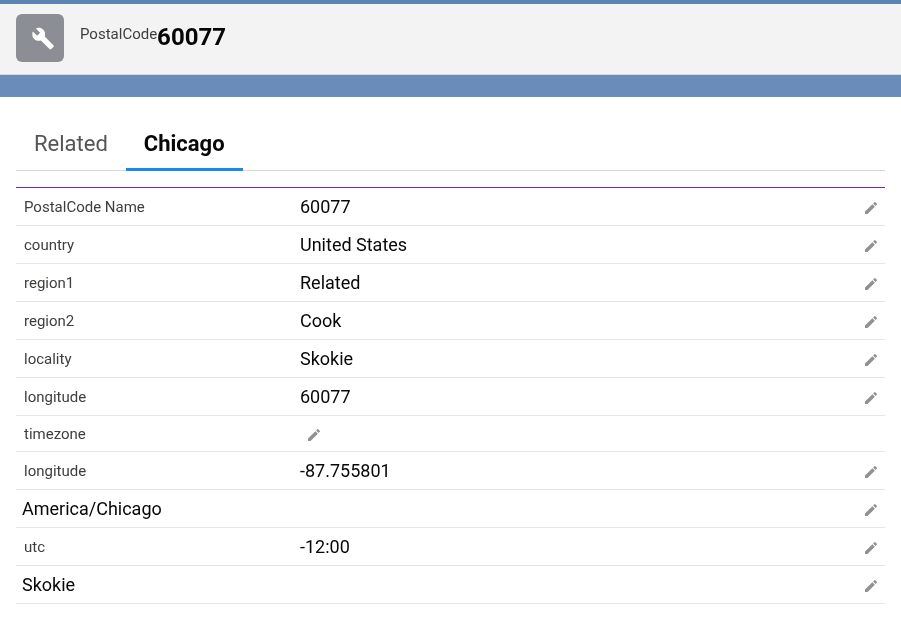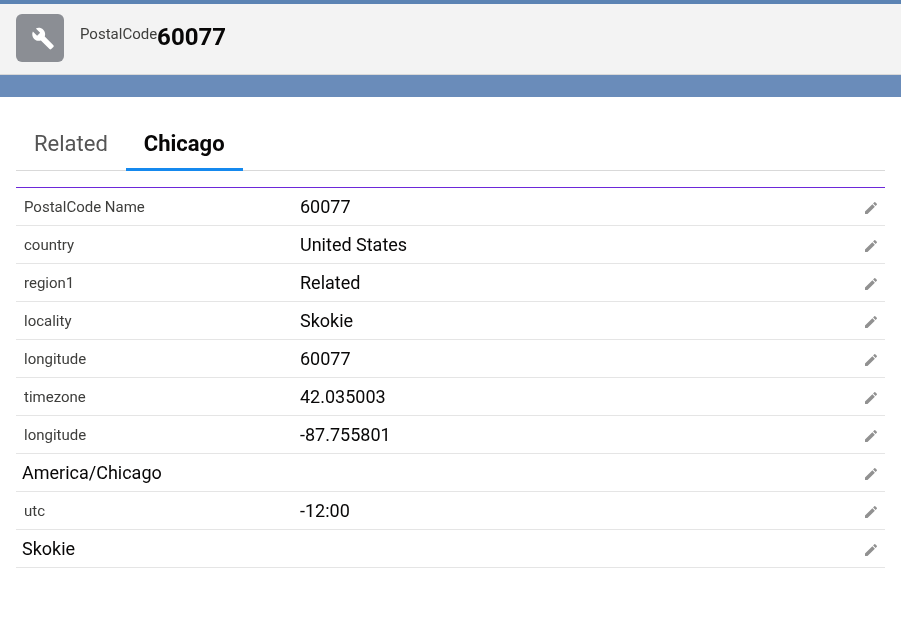--- a/index.html
+++ b/index.html
@@ -151,40 +151,46 @@
   </div>
 
   <div class="row">
     <span class="field-label">region1</span>
     <span class="field-value">Related</span>
     <span class="edit-icon"><svg viewBox="0 0 24 24">
           <path d="M3 17.25V21h3.75L17.81 9.94l-3.75-3.75L3 17.25zM20.71 7.04a1 1 0 0 0 0-1.41l-2.34-2.34a1 1 0 0 0-1.41 0l-1.83 1.83 3.75 3.75 1.83-1.83z"></path>
         </svg></span>
   </div>
 
+  <div class="row">
+    <span class="field-label">region2</span>
+    <span class="field-value">Cook</span>
+    <span class="edit-icon"><svg viewBox="0 0 24 24">
+          <path d="M3 17.25V21h3.75L17.81 9.94l-3.75-3.75L3 17.25zM20.71 7.04a1 1 0 0 0 0-1.41l-2.34-2.34a1 1 0 0 0-1.41 0l-1.83 1.83 3.75 3.75 1.83-1.83z"></path>
+        </svg></span>
+  </div>
 
   <div class="row">
     <span class="field-label">locality</span>
     <span class="field-value">Skokie</span>
     <span class="edit-icon"><svg viewBox="0 0 24 24">
           <path d="M3 17.25V21h3.75L17.81 9.94l-3.75-3.75L3 17.25zM20.71 7.04a1 1 0 0 0 0-1.41l-2.34-2.34a1 1 0 0 0-1.41 0l-1.83 1.83 3.75 3.75 1.83-1.83z"></path>
         </svg></span>
   </div>
 
   <div class="row">
     <span class="field-label">longitude</span>
     <span class="field-value">60077</span>
     <span class="edit-icon"><svg viewBox="0 0 24 24">
           <path d="M3 17.25V21h3.75L17.81 9.94l-3.75-3.75L3 17.25zM20.71 7.04a1 1 0 0 0 0-1.41l-2.34-2.34a1 1 0 0 0-1.41 0l-1.83 1.83 3.75 3.75 1.83-1.83z"></path>
         </svg></span>
   </div>
 
   <div class="row">
     <span class="field-label">timezone</span>
-    <span class="field-value">42.035003</span>
     <span class="edit-icon"><svg viewBox="0 0 24 24">
           <path d="M3 17.25V21h3.75L17.81 9.94l-3.75-3.75L3 17.25zM20.71 7.04a1 1 0 0 0 0-1.41l-2.34-2.34a1 1 0 0 0-1.41 0l-1.83 1.83 3.75 3.75 1.83-1.83z"></path>
         </svg></span>
   </div>
 
   <div class="row">
     <span class="field-label">longitude</span>
     <span class="field-value">-87.755801</span>
     <span class="edit-icon"><svg viewBox="0 0 24 24">
           <path d="M3 17.25V21h3.75L17.81 9.94l-3.75-3.75L3 17.25zM20.71 7.04a1 1 0 0 0 0-1.41l-2.34-2.34a1 1 0 0 0-1.41 0l-1.83 1.83 3.75 3.75 1.83-1.83z"></path>

